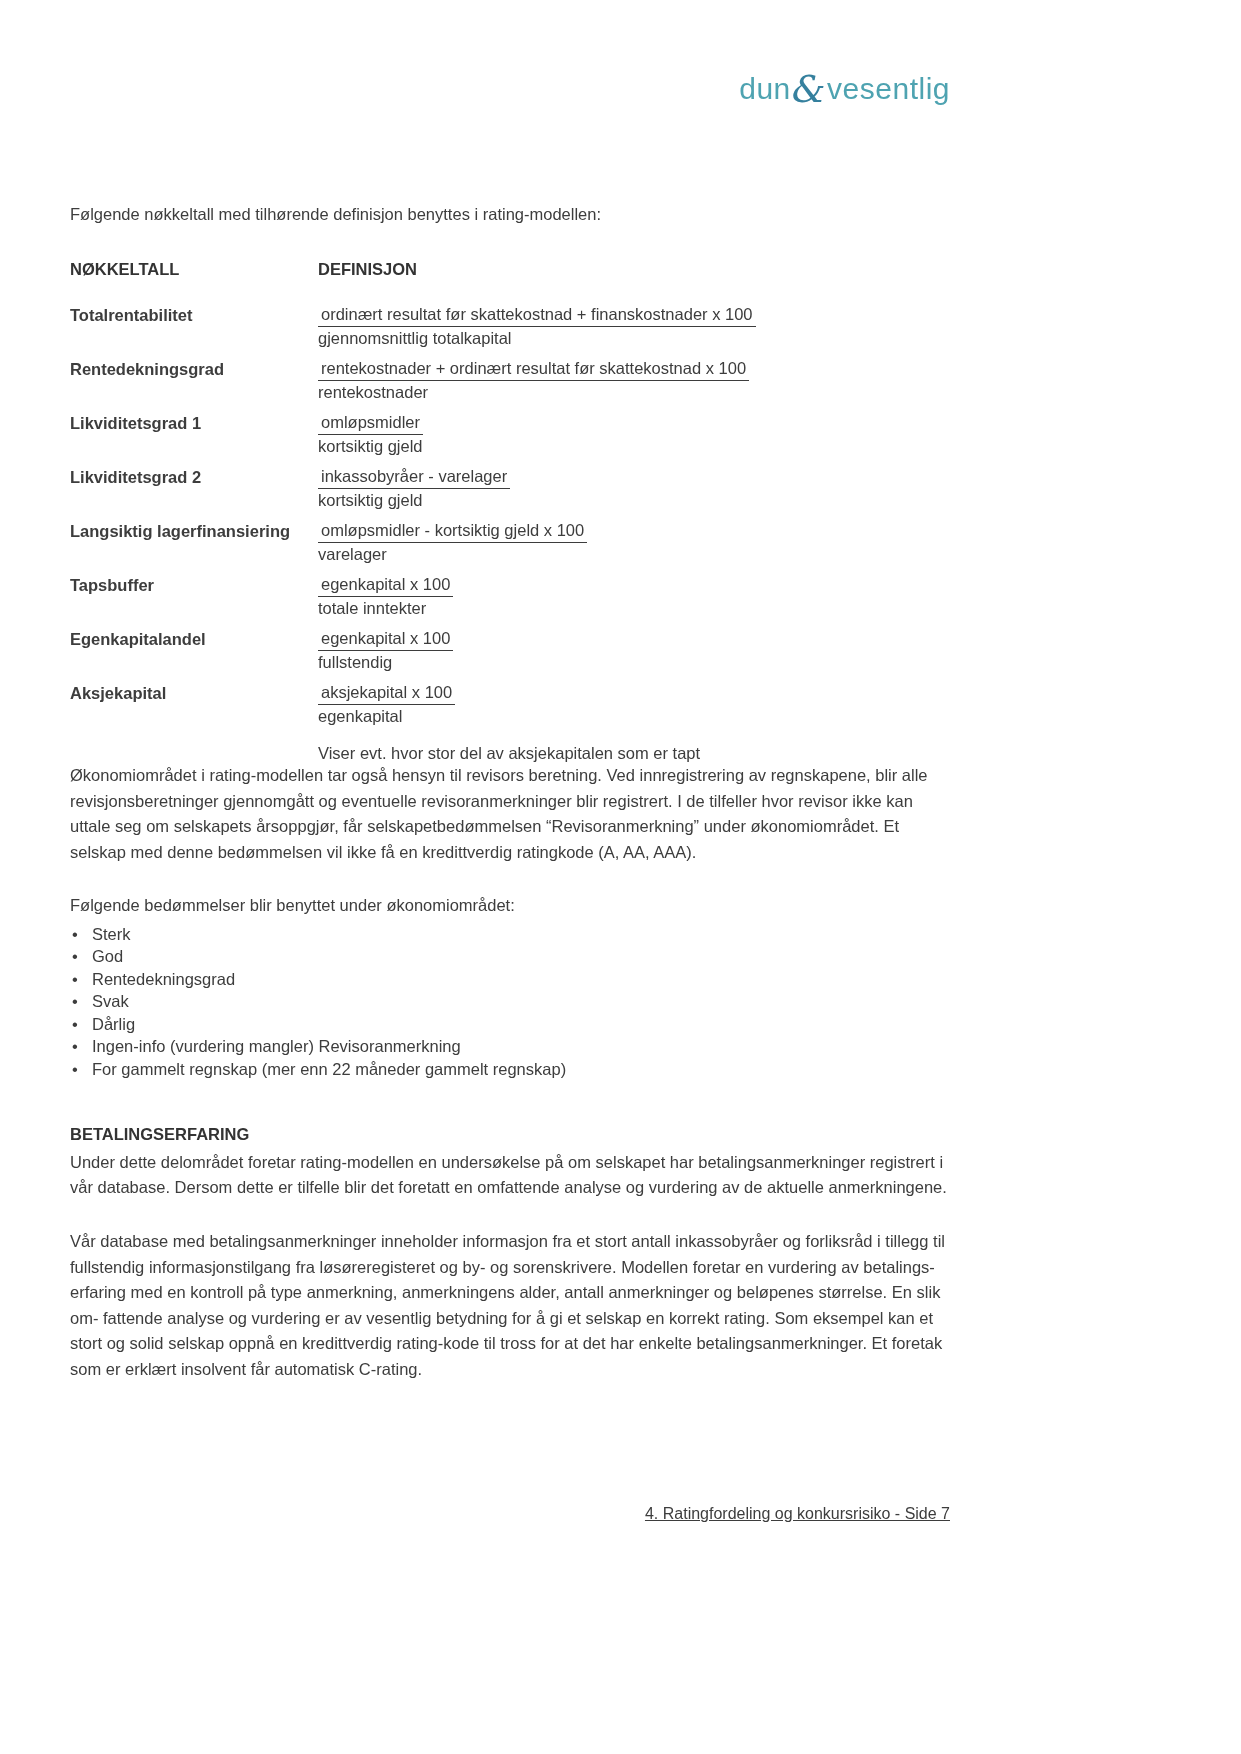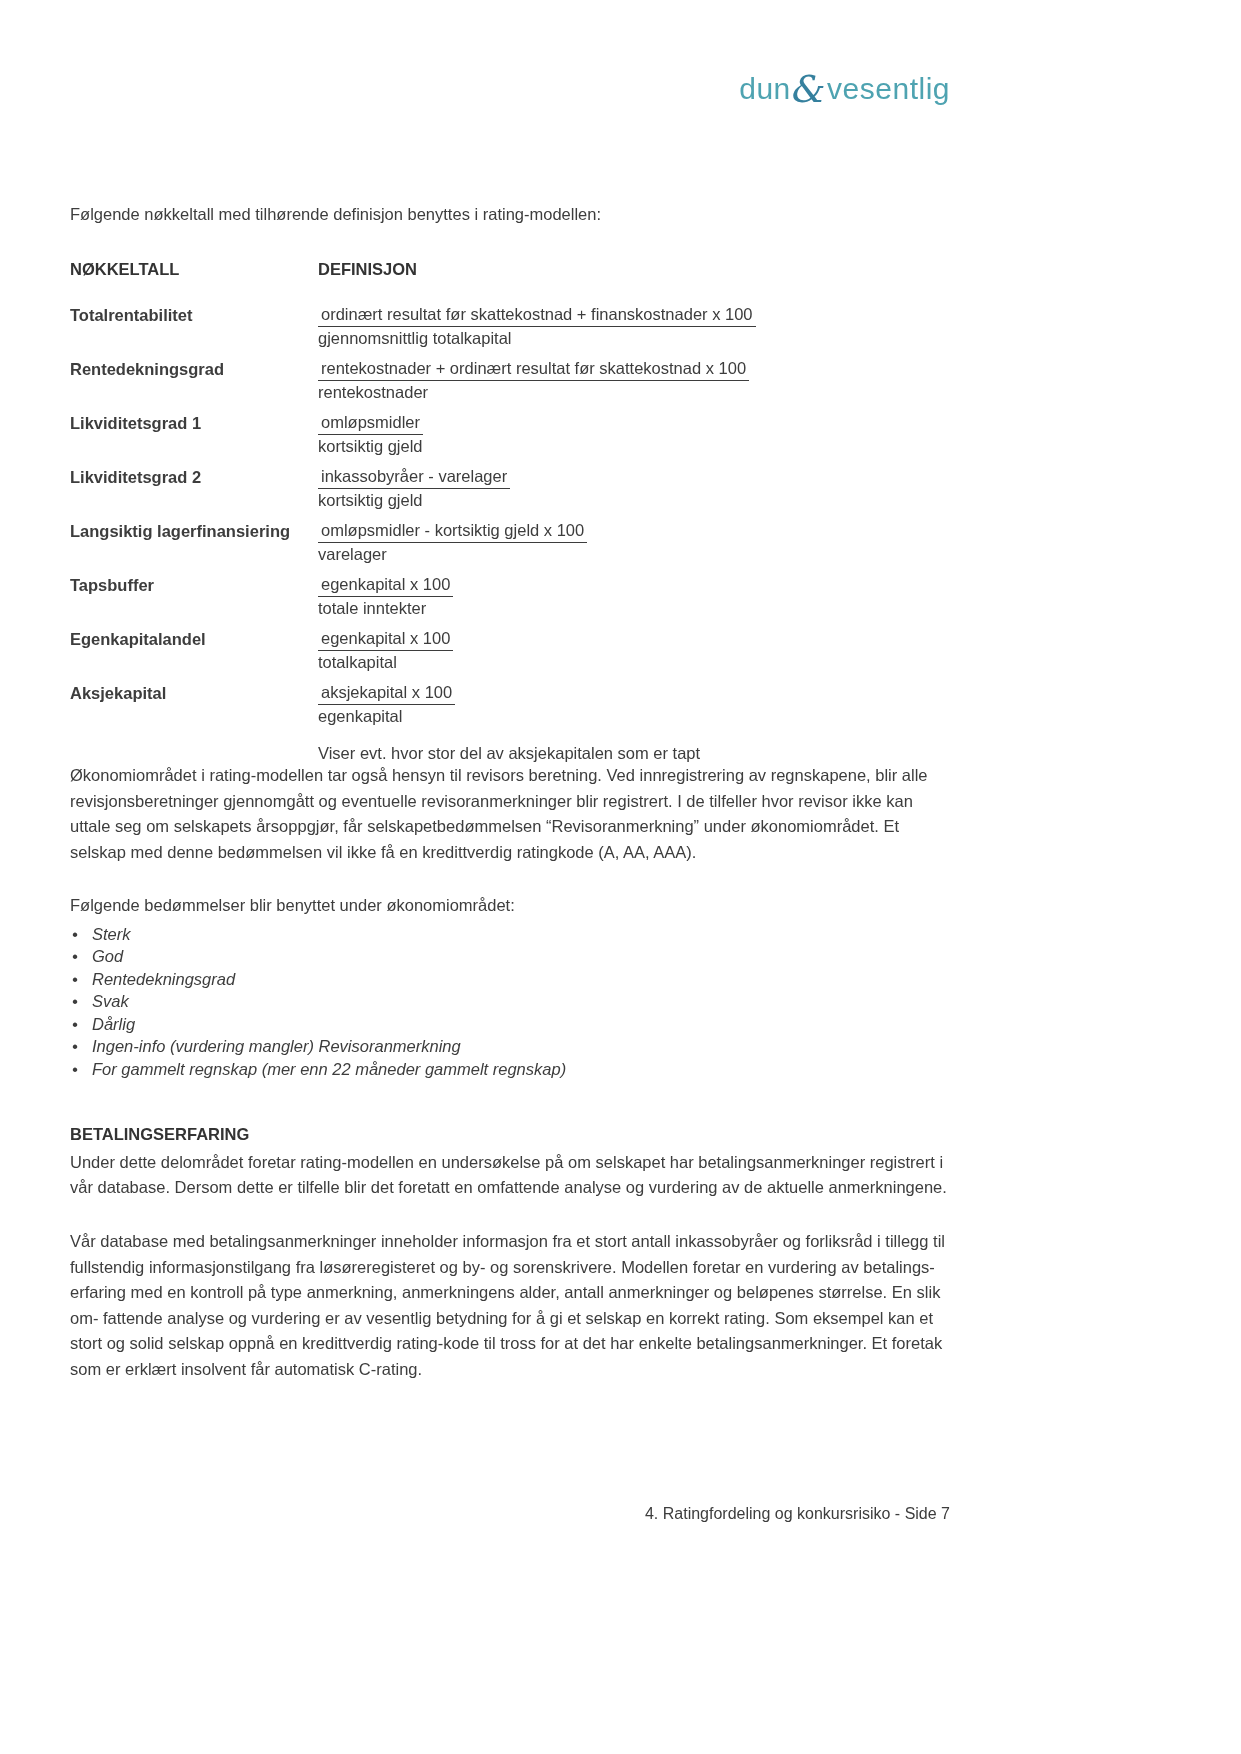--- a/index.html
+++ b/index.html
@@ -51,21 +51,21 @@
   .frac { display: inline-block; line-height: 19px; }
   .frac .num { display: block; border-bottom: 1.5px solid #3d3d3d; padding: 0 3px 2px 3px; }
   .frac .den { display: block; padding-top: 2px; }
 
   .kv-note { margin: 18px 0 0 248px; }
 
   p.body-par { margin: 0 0 24px 0; line-height: 1.55; }
   .par-block-1 { margin-top: 52px; }
 
   .list-intro { margin: 28px 0 0 0; line-height: 1.55; }
-  ul.assessments { list-style: none; margin: 4px 0 0 0; padding: 0; font-style: italic; }
+  ul.assessments { list-style: none; margin: 4px 0 0 0; padding: 0; }
   ul.assessments li { line-height: 22.5px; padding-left: 22px; position: relative; }
   ul.assessments li::before {
     content: "•";
     position: absolute;
     left: 2px;
     top: 0;
   }
 
   .section-heading {
     font-weight: bold;
@@ -75,20 +75,21 @@
   }
 
   
   .footer {
     position: absolute;
     top: 1505px;
     left: 70px;
     width: 880px;
     text-align: right;
     font-size: 16px;
+    text-decoration: underline;
   }
 </style>
 </head>
 <body>
 
 <div class="page">
 
   <div class="logo">
     <span class="word">dun</span><span class="amp">&amp;</span><span class="word">vesentlig</span>
   </div>
@@ -147,21 +148,21 @@
       <div class="frac">
         <span class="num">egenkapital x 100</span>
         <span class="den">totale inntekter</span>
       </div>
     </div>
 
     <div class="kv-row">
       <div class="kv-label">Egenkapitalandel</div>
       <div class="frac">
         <span class="num">egenkapital x 100</span>
-        <span class="den">totalkapital</span>
+        <span class="den">fullstendig</span>
       </div>
     </div>
 
     <div class="kv-row">
       <div class="kv-label">Aksjekapital</div>
       <div class="frac">
         <span class="num">aksjekapital x 100</span>
         <span class="den">egenkapital</span>
       </div>
     </div>

